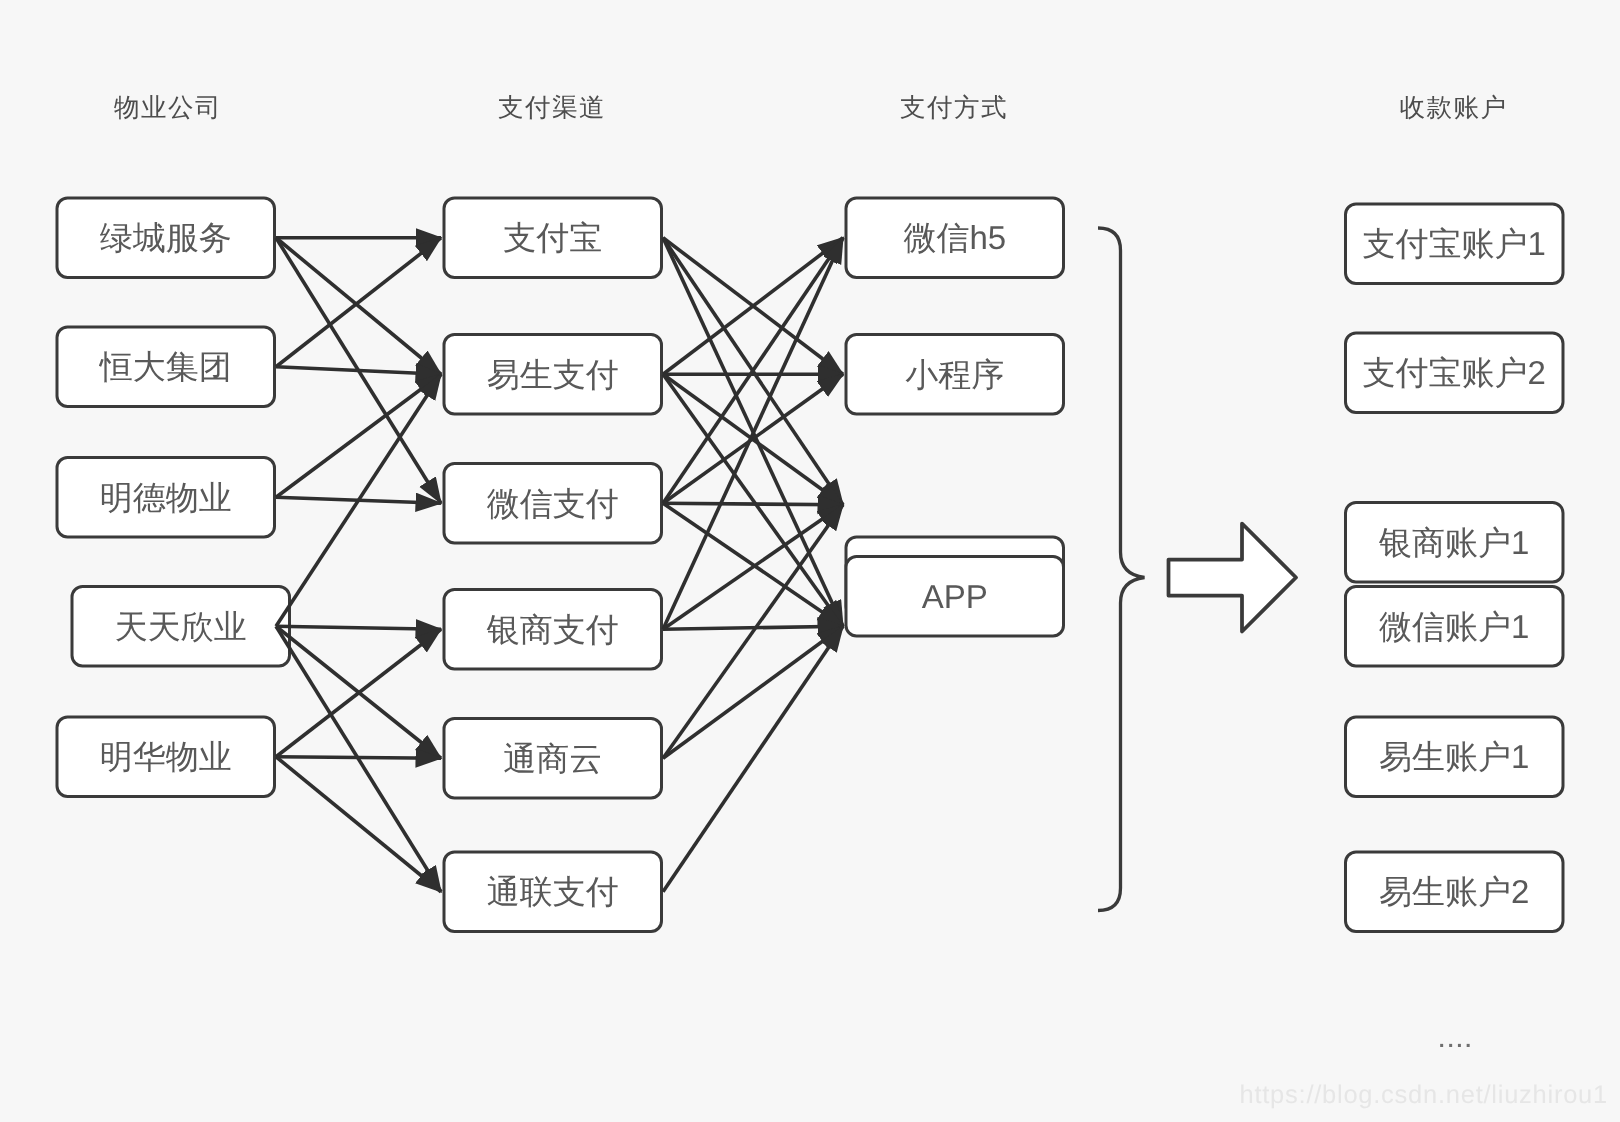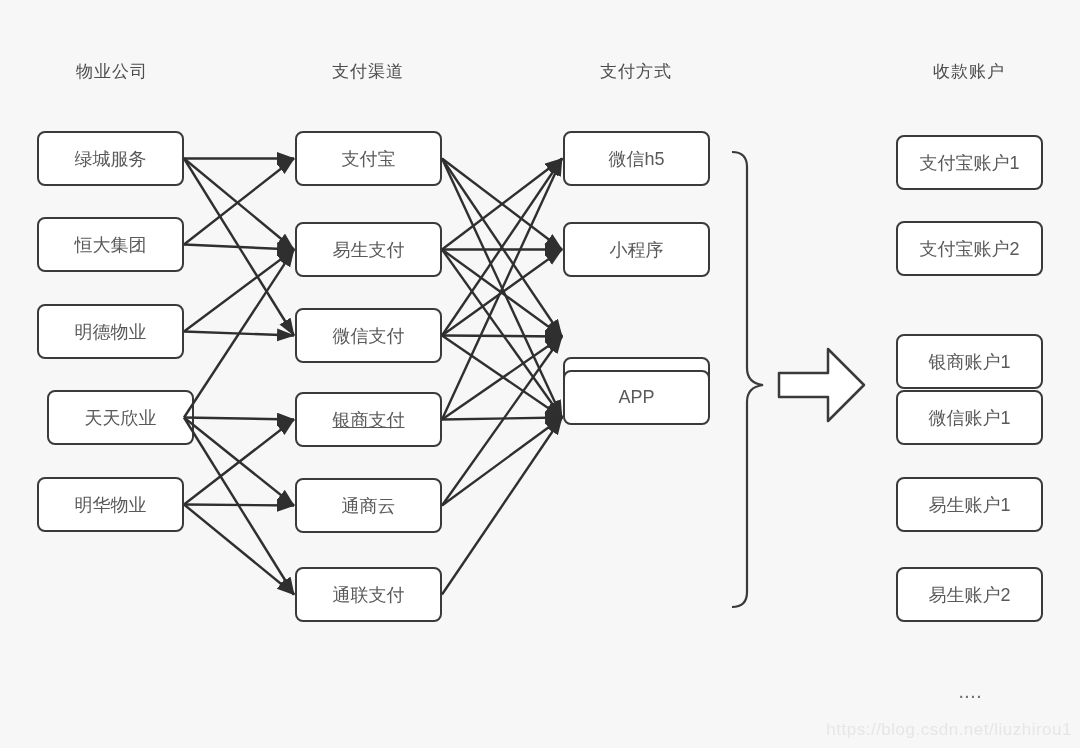--- a/index.html
+++ b/index.html
@@ -10,21 +10,21 @@
   }
   #stage{position:absolute;inset:0;width:1080px;height:748px;}
   .col-header{
     position:absolute;top:60px;transform:translateX(-50%);
     font-size:17px;color:#4d4d4d;letter-spacing:1px;white-space:nowrap;
   }
   .node{
     position:absolute;width:147px;height:55px;box-sizing:border-box;
     background:#ffffff;border:2.5px solid #3a3a3a;border-radius:8px;
     display:flex;align-items:center;justify-content:center;
-    font-size:18px;color:#595959;white-space:nowrap;
+    font-size:22px;color:#595959;white-space:nowrap;
   }
   #edge-svg{position:absolute;left:0;top:0;pointer-events:none;}
   .ellipsis{
     position:absolute;transform:translateX(-50%);
     font-size:14px;color:#6f6f6f;letter-spacing:2px;font-weight:bold;
   }
   .watermark{
     position:absolute;right:8px;bottom:8px;
     font-size:17px;color:#e6e6e6;letter-spacing:.5px;
   }
@@ -40,21 +40,21 @@
 
   <div id="nodes">
       <div class="node" style="left: 37px; top: 131px;">绿城服务</div>
       <div class="node" style="left: 37px; top: 217px;">恒大集团</div>
       <div class="node" style="left: 37px; top: 304px;">明德物业</div>
       <div class="node" style="left: 37px; top: 390px; margin-left: 10px;">天天欣业</div>
       <div class="node" style="left: 37px; top: 477px;">明华物业</div>
       <div class="node" style="left: 295px; top: 131px;">支付宝</div>
       <div class="node" style="left: 295px; top: 222px;">易生支付</div>
       <div class="node" style="left: 295px; top: 308px;">微信支付</div>
-      <div class="node" style="left: 295px; top: 392px; text-decoration: underline;">银商支付</div>
+      <div class="node" style="left: 295px; top: 392px;">银商支付</div>
       <div class="node" style="left: 295px; top: 478px;">通商云</div>
       <div class="node" style="left: 295px; top: 567px;">通联支付</div>
       <div class="node" style="left: 563px; top: 131px;">微信h5</div>
       <div class="node" style="left: 563px; top: 222px;">小程序</div>
       <div class="node" style="left: 563px; top: 309px; margin-top: 48px;">PC</div>
       <div class="node" style="left: 563px; top: 370px;">APP</div>
       <div class="node" style="left: 896px; top: 135px;">支付宝账户1</div>
       <div class="node" style="left: 896px; top: 221px;">支付宝账户2</div>
       <div class="node" style="left: 896px; top: 303px; margin-top: 31px;">银商账户1</div>
       <div class="node" style="left: 896px; top: 390px;">微信账户1</div>

